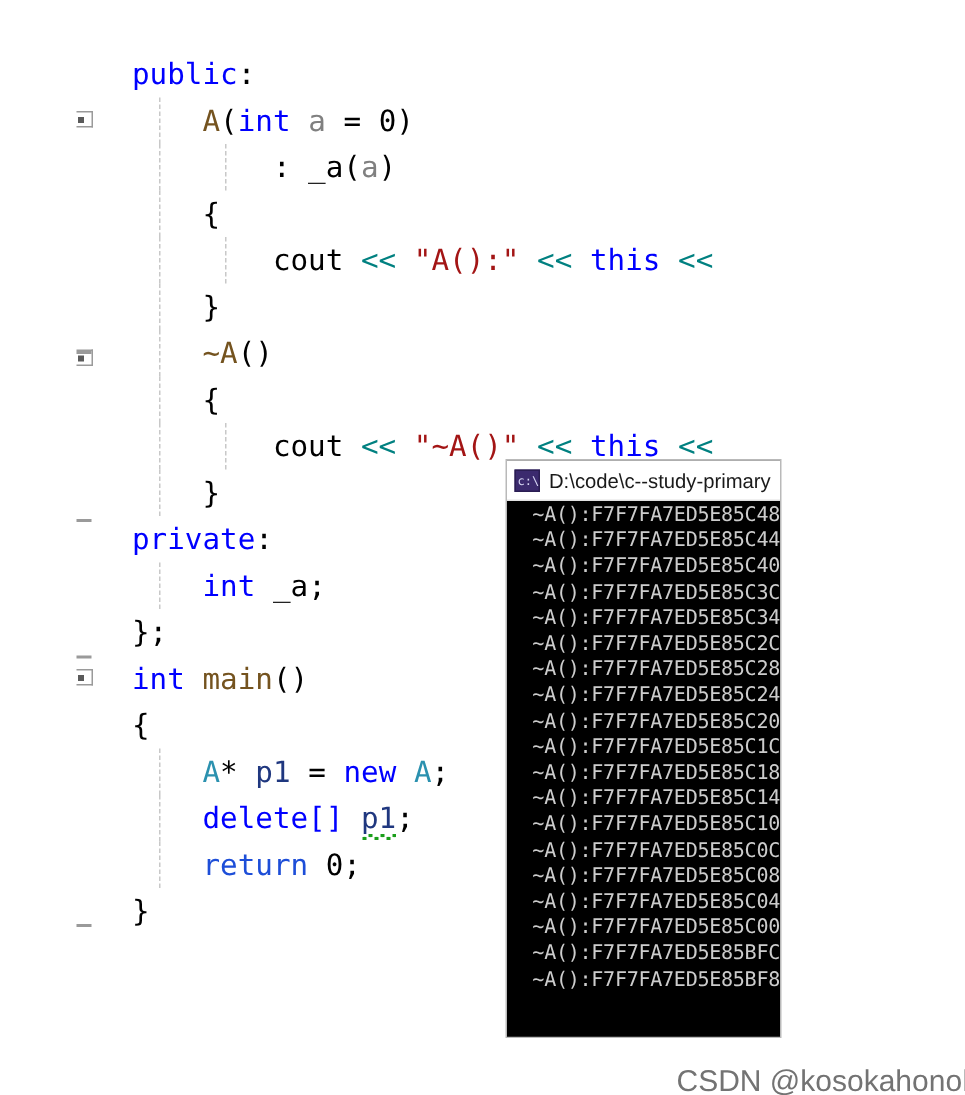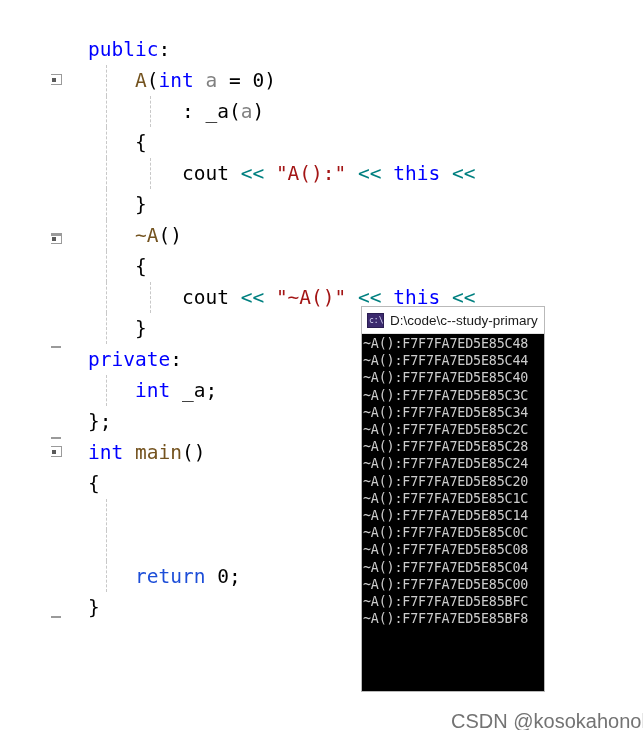--- a/index.html
+++ b/index.html
@@ -128,21 +128,20 @@
 
   
   #console-window {
     position: absolute;
     left: 338px;
     top: 307px;
     width: 182px;
     height: 384px;
     background: #000000;
     box-shadow: 0 0 0 1px #b9b9b9;
-    margin-left: 24px;
   }
   #console-titlebar {
     height: 27px;
     background: #ffffff;
     display: flex;
     align-items: center;
     padding-left: 5px;
     box-sizing: border-box;
     overflow: hidden;
     border-bottom: 1px solid #e2e2e2;
@@ -181,20 +180,21 @@
     box-sizing: border-box;
   }
   .console-line {
     font-family: "DejaVu Sans Mono", monospace;
     font-size: 13.4px;
     line-height: 17.2px;
     color: #cccccc;
     white-space: pre;
     letter-spacing: -0.2px;
     padding-left: 1px;
+    text-align: right;
   }
 
   
   #watermark {
     position: absolute;
     left: 451px;
     top: 710px;
     font-family: "Liberation Sans", sans-serif;
     font-size: 20px;
     color: #737373;
@@ -301,25 +301,27 @@
     </div>
 
     <div class="line">
       <div class="gutter"></div>
       <div class="code-text"><span class="plain">{</span></div>
     </div>
 
     <div class="line">
       <div class="gutter"></div>
       <div class="indent-guide ig1"></div>
-    </div>
-
-    <div class="line">
-      <div class="gutter"></div>
-      <div class="indent-guide ig1"></div>
+      <div class="code-text">    <span class="type">A</span><span class="plain">*</span> <span class="localvar">p1</span><span class="plain"> = </span><span class="kw">new</span> <span class="type">A</span><span class="plain">;</span></div>
+    </div>
+
+    <div class="line">
+      <div class="gutter"></div>
+      <div class="indent-guide ig1"></div>
+      <div class="code-text">    <span class="kw">delete[]</span> <span class="localvar squiggle">p1</span><span class="plain">;</span></div>
     </div>
 
     <div class="line">
       <div class="gutter"></div>
       <div class="indent-guide ig1"></div>
       <div class="code-text">    <span class="ctrl">return</span> <span class="plain">0;</span></div>
     </div>
 
     <div class="line">
       <div class="gutter">
@@ -340,21 +342,23 @@
       <div class="console-line">~A():F7F7FA7ED5E85C48</div>
       <div class="console-line">~A():F7F7FA7ED5E85C44</div>
       <div class="console-line">~A():F7F7FA7ED5E85C40</div>
       <div class="console-line">~A():F7F7FA7ED5E85C3C</div>
       <div class="console-line">~A():F7F7FA7ED5E85C34</div>
       <div class="console-line">~A():F7F7FA7ED5E85C2C</div>
       <div class="console-line">~A():F7F7FA7ED5E85C28</div>
       <div class="console-line">~A():F7F7FA7ED5E85C24</div>
       <div class="console-line">~A():F7F7FA7ED5E85C20</div>
       <div class="console-line">~A():F7F7FA7ED5E85C1C</div>
+      <div class="console-line">~A():F7F7FA7ED5E85C18</div>
       <div class="console-line">~A():F7F7FA7ED5E85C14</div>
+      <div class="console-line">~A():F7F7FA7ED5E85C10</div>
       <div class="console-line">~A():F7F7FA7ED5E85C0C</div>
       <div class="console-line">~A():F7F7FA7ED5E85C08</div>
       <div class="console-line">~A():F7F7FA7ED5E85C04</div>
       <div class="console-line">~A():F7F7FA7ED5E85C00</div>
       <div class="console-line">~A():F7F7FA7ED5E85BFC</div>
       <div class="console-line">~A():F7F7FA7ED5E85BF8</div>
     </div>
 </div>
 
 <div id="watermark">CSDN @kosokahonoka</div>

